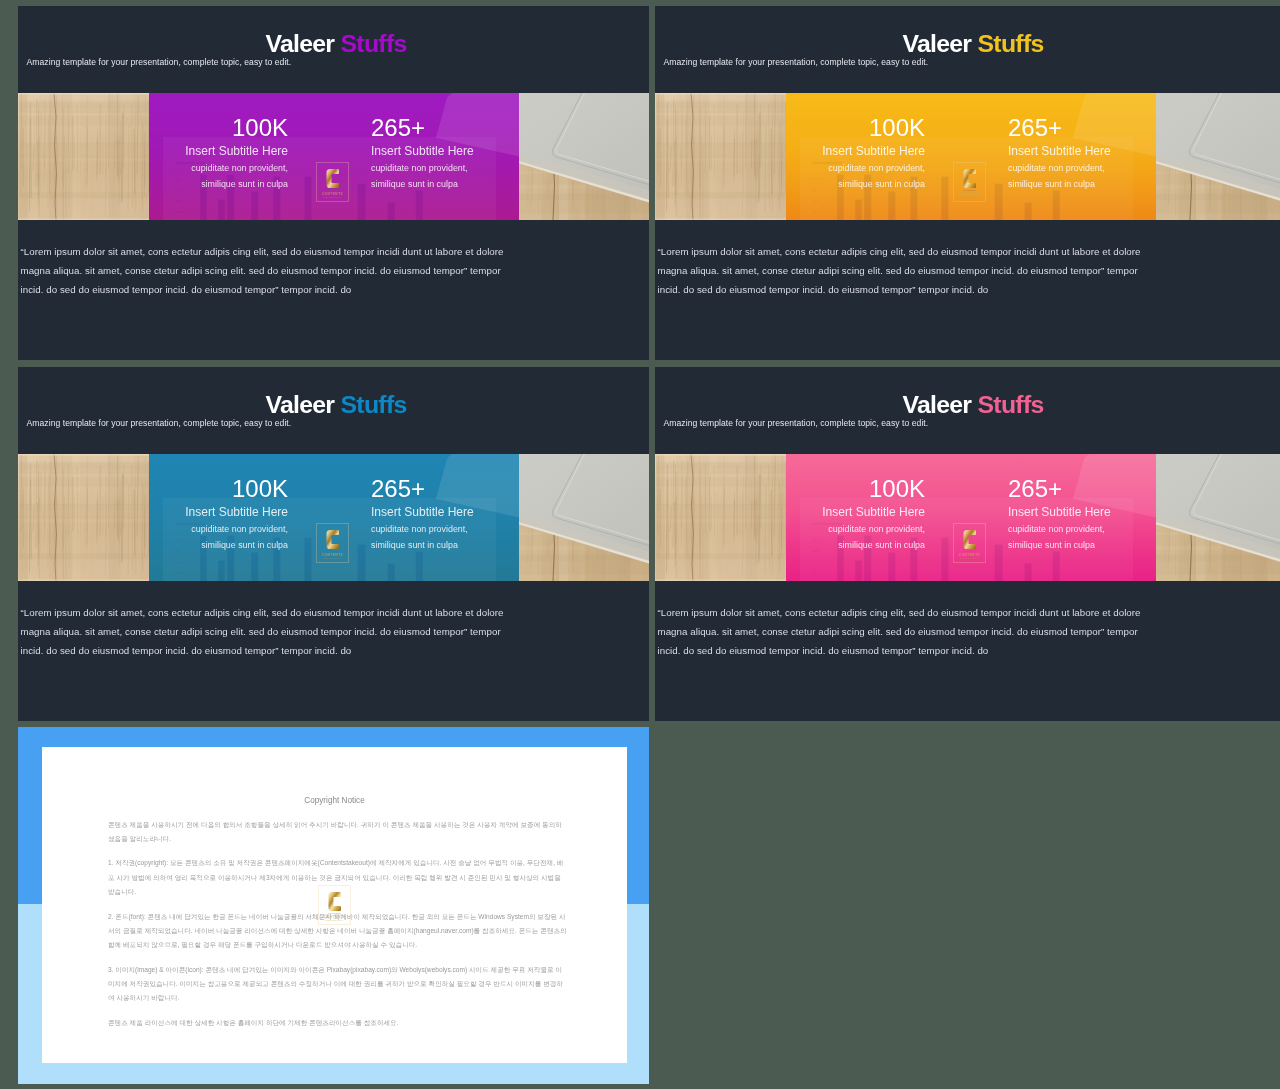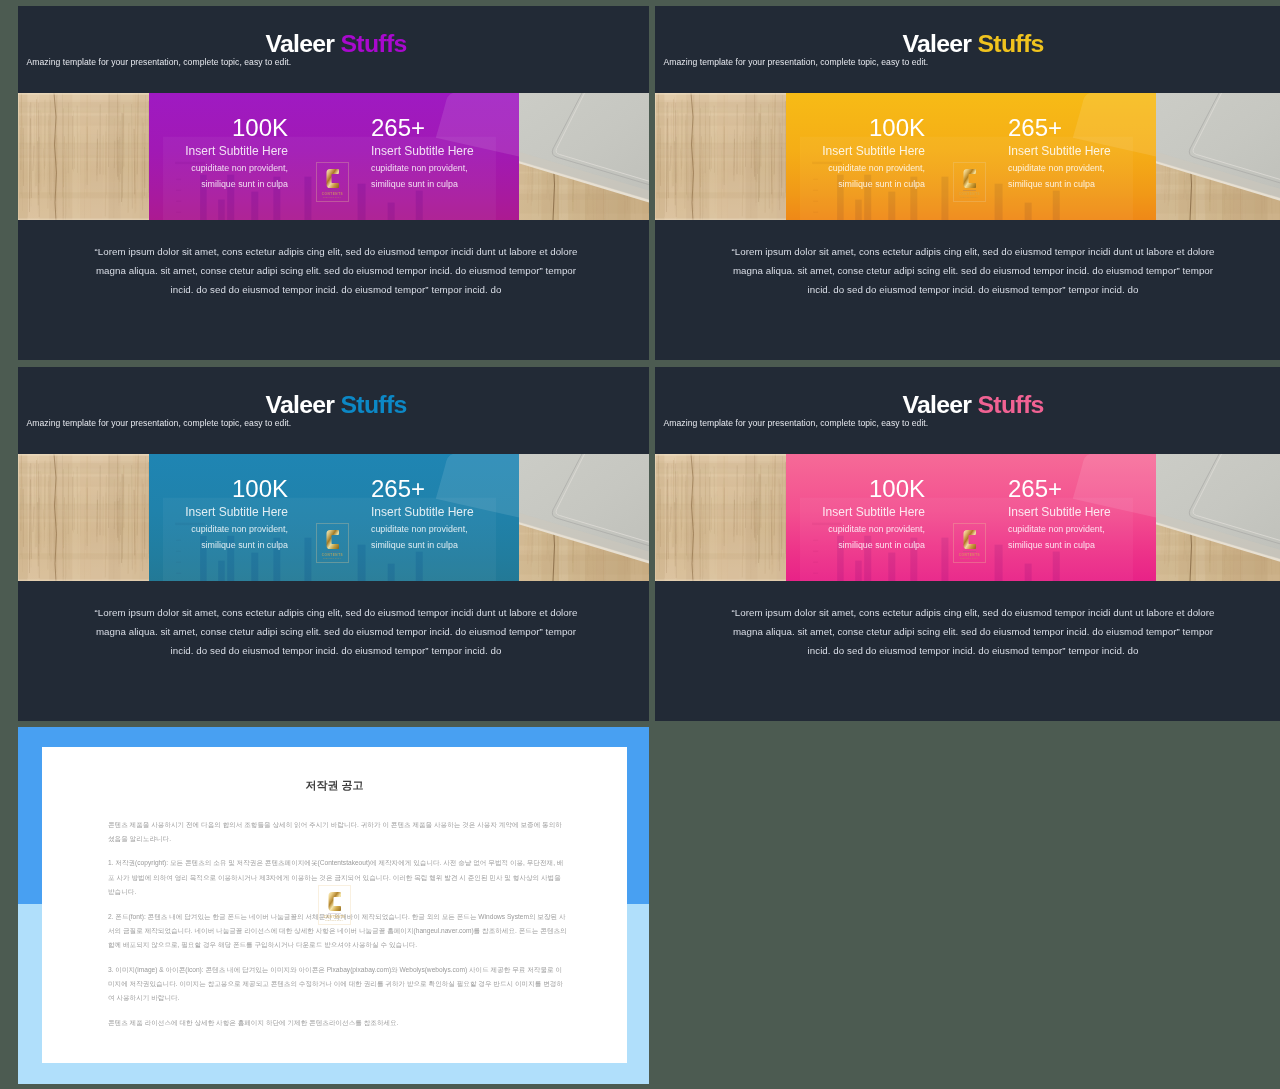--- a/index.html
+++ b/index.html
@@ -53,21 +53,21 @@
   .statA .sub{right:0;top:53.5px;}
   .statA .l1{right:0;top:71.5px;}
   .statA .l2{right:0;top:87.5px;}
   .statB{left:353px;width:270px;text-align:left;}
   .statB .num{left:0;top:23.8px;}
   .statB .sub{left:0;top:53.5px;}
   .statB .l1{left:0;top:71.5px;}
   .statB .l2{left:0;top:87.5px;}
 
   
-  .quote{position:absolute;left:2.5px;top:237px;width:100%;text-align:center;}
+  .quote{position:absolute;left:2.5px;top:237px;width:100%;}
   .quote div{font-size:9.75px;line-height:18.95px;color:#d9dde6;letter-spacing:.04px;}
 
   
   .wm{position:absolute;width:33px;height:40px;
       border:0.8px solid rgba(236,206,152,.30);
       box-sizing:border-box;display:flex;flex-direction:column;
       align-items:center;justify-content:flex-start;padding-top:4.5px;}
   .wm .c{width:14px;height:21px;opacity:.92;}
   .wm .c svg{display:block;width:14px;height:21px;}
   .wm .rule{width:13px;height:0.7px;background:rgba(120,95,130,.22);margin-top:1.2px;}
@@ -1422,21 +1422,21 @@
   </div>
   <div class="quote">
     <div>“Lorem ipsum dolor sit amet, cons ectetur adipis cing elit, sed do eiusmod tempor incidi dunt ut labore et dolore</div>
     <div>magna aliqua. sit amet, conse ctetur adipi scing elit. sed do eiusmod tempor incid. do eiusmod tempor” tempor</div>
     <div>incid. do sed do eiusmod tempor incid. do eiusmod tempor” tempor incid. do</div>
   </div>
 </div>
 <div class="slide s5">
   <div class="cp-outer"></div>
   <div class="cp-page">
-    <div class="cp-h1">저작권 공고</div>
+    <div class="cp-h2">Copyright Notice</div>
     <div class="cp-body">
       <p>콘텐츠 제품을 사용하시기 전에 다음의 합의서 조항들을 상세히 읽어 주시기 바랍니다. 귀하가 이 콘텐츠 제품을 사용하는 것은 사용자 계약에 보증에 동의하셨음을 알리노랴니다.</p>
       <p>1. 저작권(copyright): 모든 콘텐츠의 소유 및 저작권은 콘텐츠페이지에옷(Contentstakeout)에 제작자에게 있습니다. 사전 승냩 없어 무법적 이용, 무단전재, 배포 사가 방법에 의하여 영리 목적으로 이용하시거나 제3자에게 이용하는 것은 금지되어 있습니다. 이러한 목립 행위 발견 시 준인된 민사 및 형사상의 사법을 받습니다.</p>
       <p>2. 폰트(font): 콘텐츠 내에 담겨있는 한글 폰트는 네이버 나눔글꼴의 서체문자 와개바이 제작되었습니다. 한글 외의 모든 폰트는 Windows System의 보장된 사서의 금질로 제작되었습니다. 네이버 나눔글꼴 라이선스에 대한 상세한 사항은 네이버 나눔글꼴 홈페이지(hangeul.naver.com)를 참조하세요. 폰트는 콘텐츠의 함께 배포되지 않으므로, 필요할 경우 해당 폰트를 구입하시거나 다운로드 받으셔야 사용하실 수 있습니다.</p>
       <p>3. 이미지(image) &amp; 아이콘(icon): 콘텐츠 내에 담겨있는 이미지와 아이콘은 Pixabay(pixabay.com)와 Webolys(webolys.com) 사이트 제공한 무료 저작물로 이미지에 저작권있습니다. 이미지는 참고용으로 제공되고 콘텐츠의 수정하거나 이에 대한 권리를 귀하가 받으로 확인하실 필요할 경우 반드시 이미지를 변경하여 사용하시기 바랍니다.</p>
       <p>콘텐츠 제품 라이선스에 대한 상세한 사항은 홈페이지 하단에 기제한 콘텐츠라이선스를 참조하세요.</p>
     </div>
     <div class="wm wm-cp">
           <div class="c">
             <svg class="cgl" viewBox="0 0 13 21">

